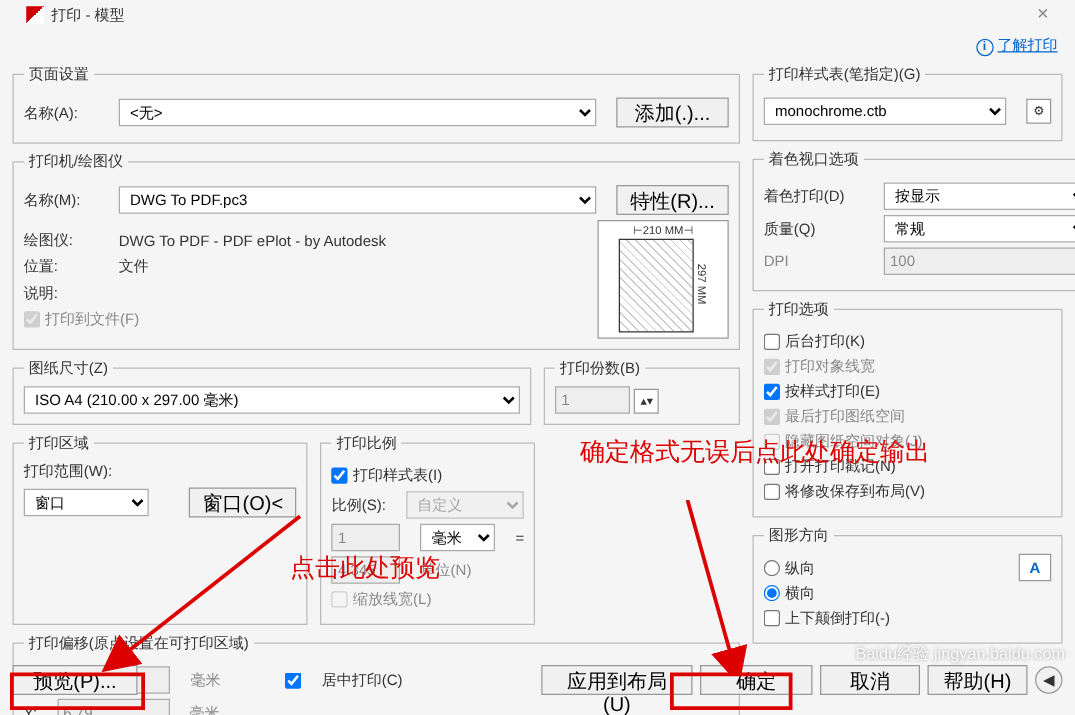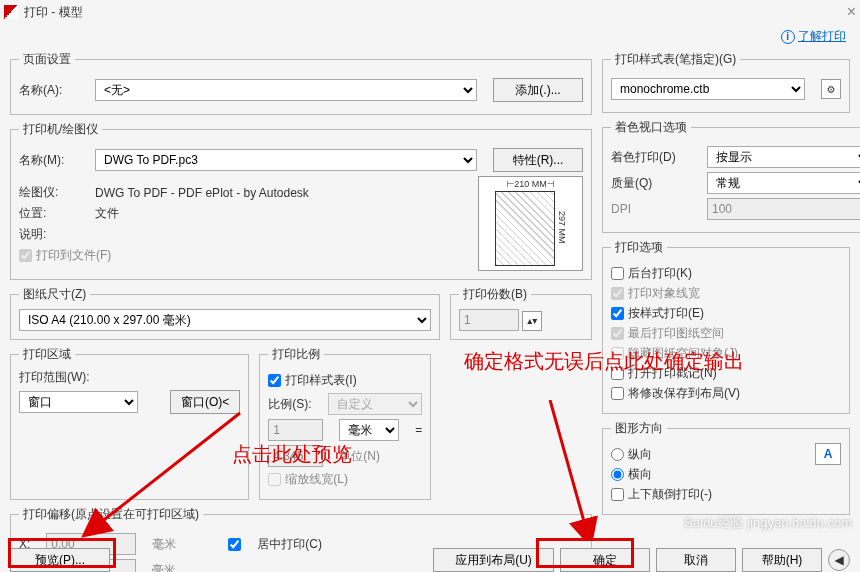--- a/index.html
+++ b/index.html
@@ -1,39 +1,39 @@
 <!DOCTYPE html>
 <html><head>
 <meta charset="utf-8">
 <style>
 * { box-sizing: border-box; margin: 0; padding: 0; }
 body { font-family: "Microsoft YaHei", Arial, sans-serif; font-size: 12px; background: #f5f5f5; color: #333; position: relative; width: 860px; height: 572px; overflow: hidden; }
-.titlebar { display: flex; align-items: center; padding: 4px 4px; background: #f5f5f5; height: 24px; }
+.titlebar { display: flex; align-items: center; padding: 4px 21px; background: #f5f5f5; height: 24px; }
 .titlebar .icon { width: 14px; height: 14px; background: linear-gradient(135deg,#c00 50%,#fff 50%); margin-right: 6px; }
 .titlebar .close { margin-left: auto; font-size: 16px; color: #888; cursor: pointer; }
 .main { display: flex; gap: 10px; padding: 6px 10px 0 10px; }
 .col-left { flex: 1; }
 .col-right { width: 248px; }
 fieldset { border: 1px solid #bbb; padding: 6px 8px 8px; margin-bottom: 6px; background: #f5f5f5; }
 legend { padding: 0 4px; font-size: 12px; }
 .row { display: flex; align-items: center; gap: 16px; margin: 4px 0; }
 label.lbl { min-width: 60px; }
 select, input[type=text] { border: 1px solid #aaa; background: #fff; padding: 2px 4px; font-size: 12px; height: 22px; }
 select:disabled, input:disabled { background: #eee; color: #888; }
-button.btn { border: 1px solid #999; background: #f0f0f0; padding: 2px 10px; font-size: 12px; height: 24px; cursor: pointer; }
+button.btn { border: 1px solid #999; background: #f0f0f0; padding: 2px 10px; font-size: 16px; height: 24px; cursor: pointer; }
 .link { color: #0066cc; text-decoration: underline; cursor: pointer; }
 .info-i { display: inline-block; width: 14px; height: 14px; border: 1px solid #06c; border-radius: 50%; color: #06c; text-align: center; line-height: 12px; font-size: 10px; font-weight: bold; }
 .preview-box { border: 1px solid #999; width: 105px; height: 95px; background: #fff; display: flex; flex-direction: column; align-items: center; padding: 2px; }
 .preview-dim { font-size: 9px; display: flex; justify-content: center; }
 .paper { width: 60px; height: 75px; border: 1px solid #333; background-image: repeating-linear-gradient(45deg,#ccc 0, #ccc 1px, #fff 1px, #fff 5px); margin-top: 2px; }
 .chk { display: flex; gap: 4px; margin: 3px 0; }
 .radio { display: flex; align-items: center; gap: 4px; margin: 3px 0; }
 .bottom-row { display: flex; align-items: center; }
 .two-col { display: flex; gap: 10px; }
-.footer { position: absolute; bottom: 0; left: 10px; right: 10px; display: flex; align-items: center; gap: 6px; }
+.footer { position: absolute; bottom: 16px; left: 10px; right: 10px; display: flex; align-items: center; gap: 6px; }
 .footer .spacer { flex: 1; }
 .circle-arrow { width: 22px; height: 22px; border: 1px solid #999; border-radius: 50%; display: flex; align-items: center; justify-content: center; background: #f0f0f0; }
 .redbox { position: absolute; border: 3px solid #dc0000; pointer-events: none; }
 .annotation { position: absolute; color: #dc0000; font-size: 20px; font-weight: 500; pointer-events: none; }
 .arrow-svg { position: absolute; pointer-events: none; }
 .watermark { position: absolute; right: 8px; bottom: 40px; opacity: 0.4; color: #fff; font-size: 13px; text-shadow: 0 0 3px #000; }
 .gear-icon { font-size: 10px; }
 .small-btn { width: 20px; height: 20px; border: 1px solid #999; background: #fff; display: inline-flex; align-items: center; justify-content: center; font-size: 10px; }
 </style>
 </head>
@@ -95,33 +95,33 @@
           </div>
         </div>
       </div>
     </fieldset>
 
     <div class="two-col">
       <fieldset style="flex:1.5">
         <legend>图纸尺寸(Z)</legend>
         <select style="width:100%"><option>ISO A4 (210.00 x 297.00 毫米)</option></select>
       </fieldset>
-      <fieldset style="width:142px">
+      <fieldset style="width:157px">
         <legend>打印份数(B)</legend>
         <input type="text" style="width: 60px;" disabled="" value="1">
         <span class="small-btn">▴▾</span>
       </fieldset>
     </div>
 
     <div class="two-col">
       <fieldset>
         <legend>打印区域</legend>
         <div>打印范围(W):</div>
         <div class="row">
-          <select style="width:119px"><option>窗口</option></select>
+          <select style="width:100px"><option>窗口</option></select>
           <div style="flex:1"></div>
           <button class="btn">窗口(O)&lt;</button>
         </div>
       </fieldset>
       <fieldset>
         <legend>打印比例</legend>
         <div class="chk">
             <input type="checkbox" checked="" style="">
             <span>打印样式表(I)</span>
           </div>

